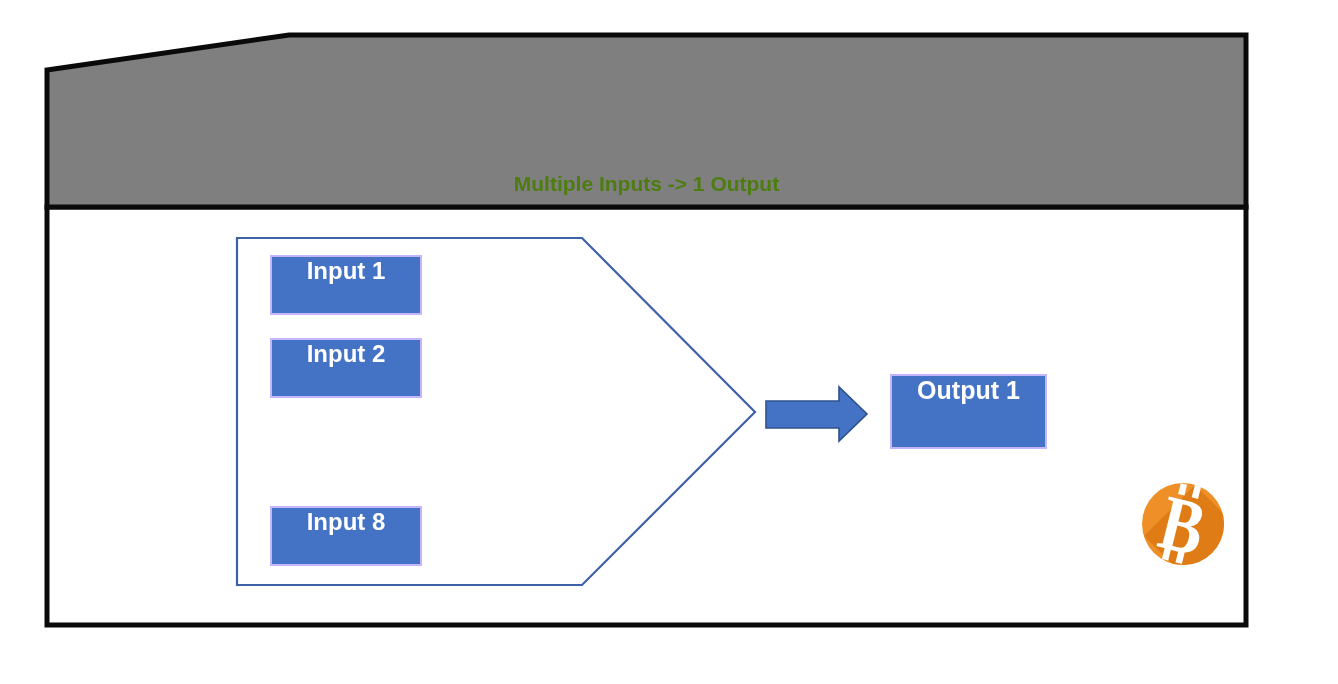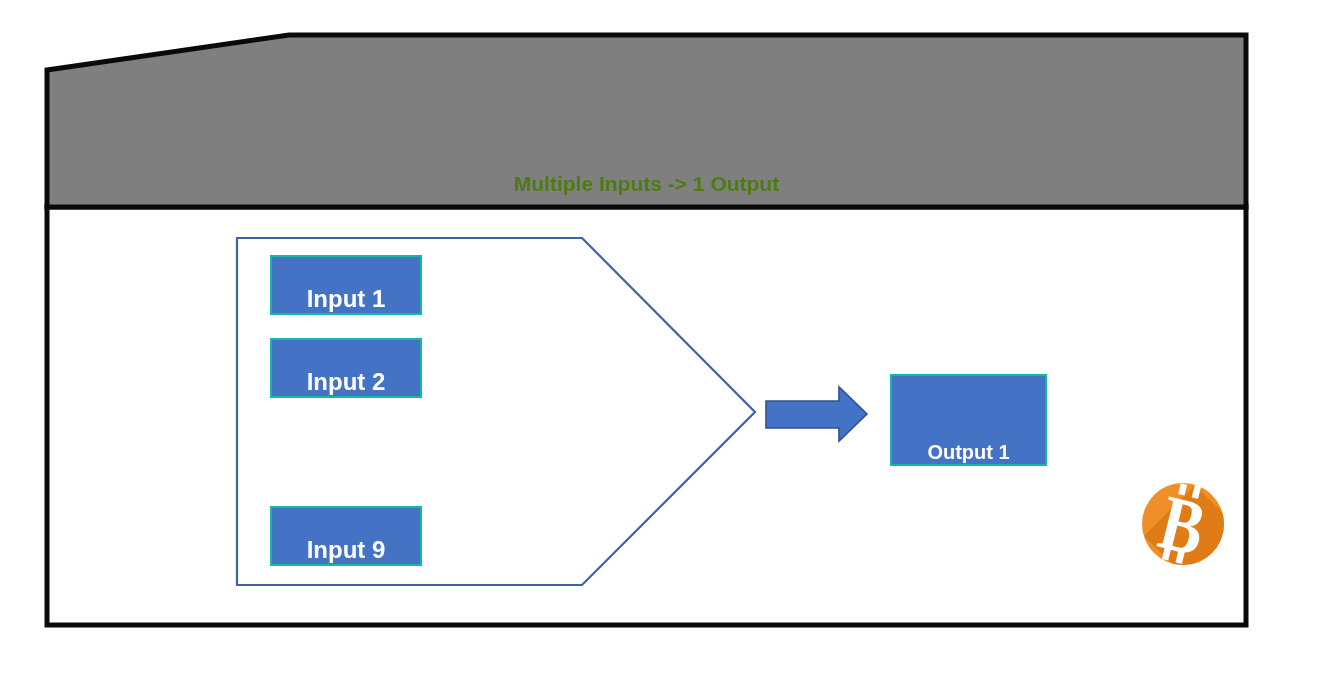--- a/index.html
+++ b/index.html
@@ -17,31 +17,31 @@
     font-size:30px; font-weight:700; letter-spacing:0.2px;
   }
   .banner-subtitle {
     left:47px; top:172px; width:1199px;
     text-align:center; color:#4d7c0f;
     font-size:21px; font-weight:600;
   }
 
   .node {
     position:absolute; z-index:2;
-    background:#4472c4; border:2px solid #14b8a6;
+    background:#4472c4; border:2px solid #c4b5fd;
     box-sizing:border-box;
-    display:flex; align-items:flex-end; justify-content:center;
+    display:flex; align-items:flex-start; justify-content:center;
     color:#ffffff; font-size:24px; font-weight:600;
   }
   .input-box { left:270px; width:152px; height:60px; }
   .input-box.i0 { top:255px; }
   .input-box.i1 { top:338px; }
   .input-box.i2 { top:421px; }
   .input-box.i3 { top:506px; }
-  .output-box { left:890px; top:374px; width:157px; height:92px; font-size:20px; }
+  .output-box { left:890px; top:374px; width:157px; height:75px; font-size:25px; }
 </style>
 </head>
 <body>
 
 <div class="stage">
 
   <svg class="shapes" width="1338" height="684" viewBox="0 0 1338 684">
     <defs>
       <clipPath id="coinClip">
           <circle cx="0" cy="0" r="41"></circle>
@@ -71,20 +71,20 @@
 
   <div class="txt banner-subtitle">Multiple Inputs -&gt; 1 Output</div>
 
   <div class="node input-box i0">
     <span>Input 1</span>
   </div>
   <div class="node input-box i1">
     <span>Input 2</span>
   </div>
   <div class="node input-box i3">
-    <span>Input 9</span>
+    <span>Input 8</span>
   </div>
 
   <div class="node output-box">
     <span>Output 1</span>
   </div>
 
 </div>
 
 </body></html>

